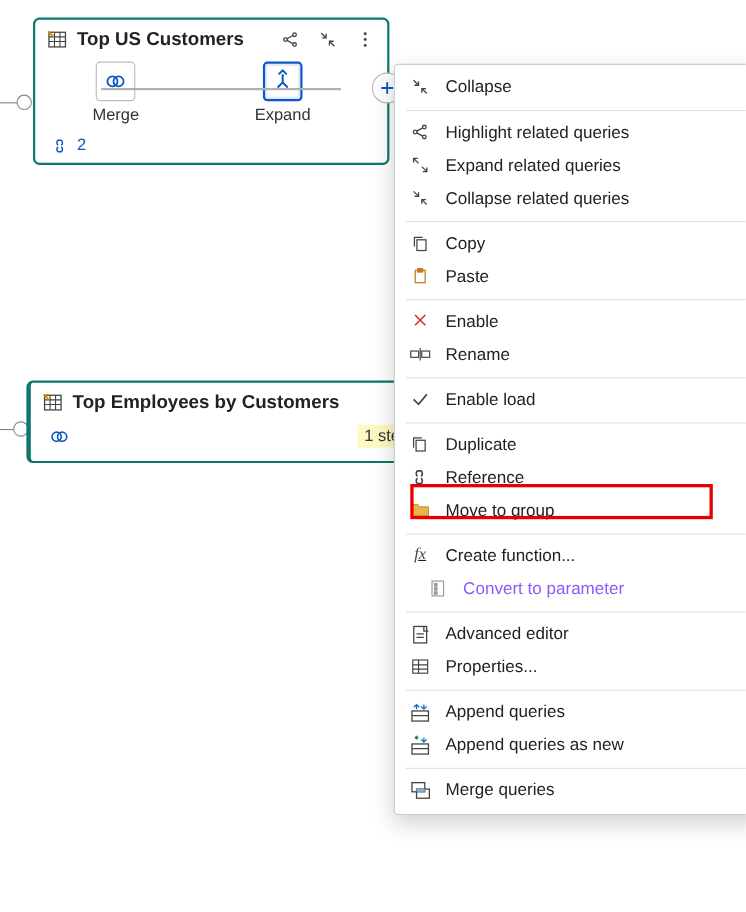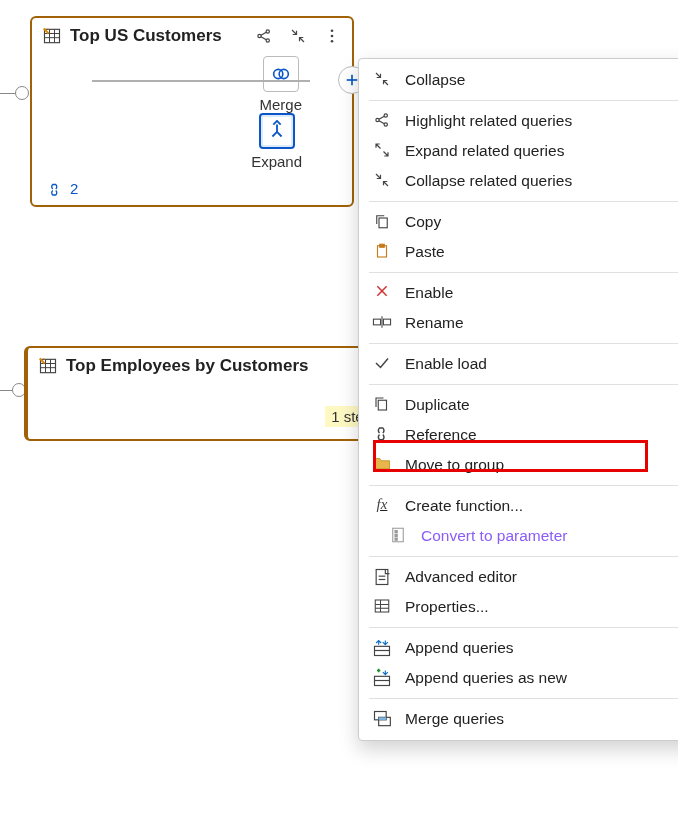--- a/index.html
+++ b/index.html
@@ -1,44 +1,43 @@
 <!DOCTYPE html>
 <html><head>
 <meta charset="utf-8">
 <style>
   * { box-sizing: border-box; font-family: "Segoe UI", sans-serif; }
   body { margin: 0; width: 678px; height: 829px; background: #fff; position: relative; }
 
   
   .query-card {
     position: absolute;
-    border: 2px solid #a16207;
+    border: 2px solid #0f766e;
     border-radius: 6px;
     background: #fff;
   }
   .query-header {
     display: flex;
     align-items: center;
     padding: 8px 10px 8px 10px;
     gap: 8px;
   }
   .query-title {
     font-weight: 600;
     font-size: 17px;
     color: #222;
     flex: 1;
   }
   .icon { display: inline-flex; width: 20px; height: 20px; align-items: center; justify-content: center; }
   .hdr-icons { display: flex; gap: 14px; align-items: center; }
   .query-body {
     display: flex;
-    align-items: flex-end;
+    align-items: center;
     padding: 2px 10px 10px 10px;
     position: relative;
-    flex-direction: column;
   }
   .step {
     display: flex;
     flex-direction: column;
     align-items: center;
     gap: 4px;
     margin-right: 40px;
   }
   .step-box {
     width: 36px; height: 36px;

